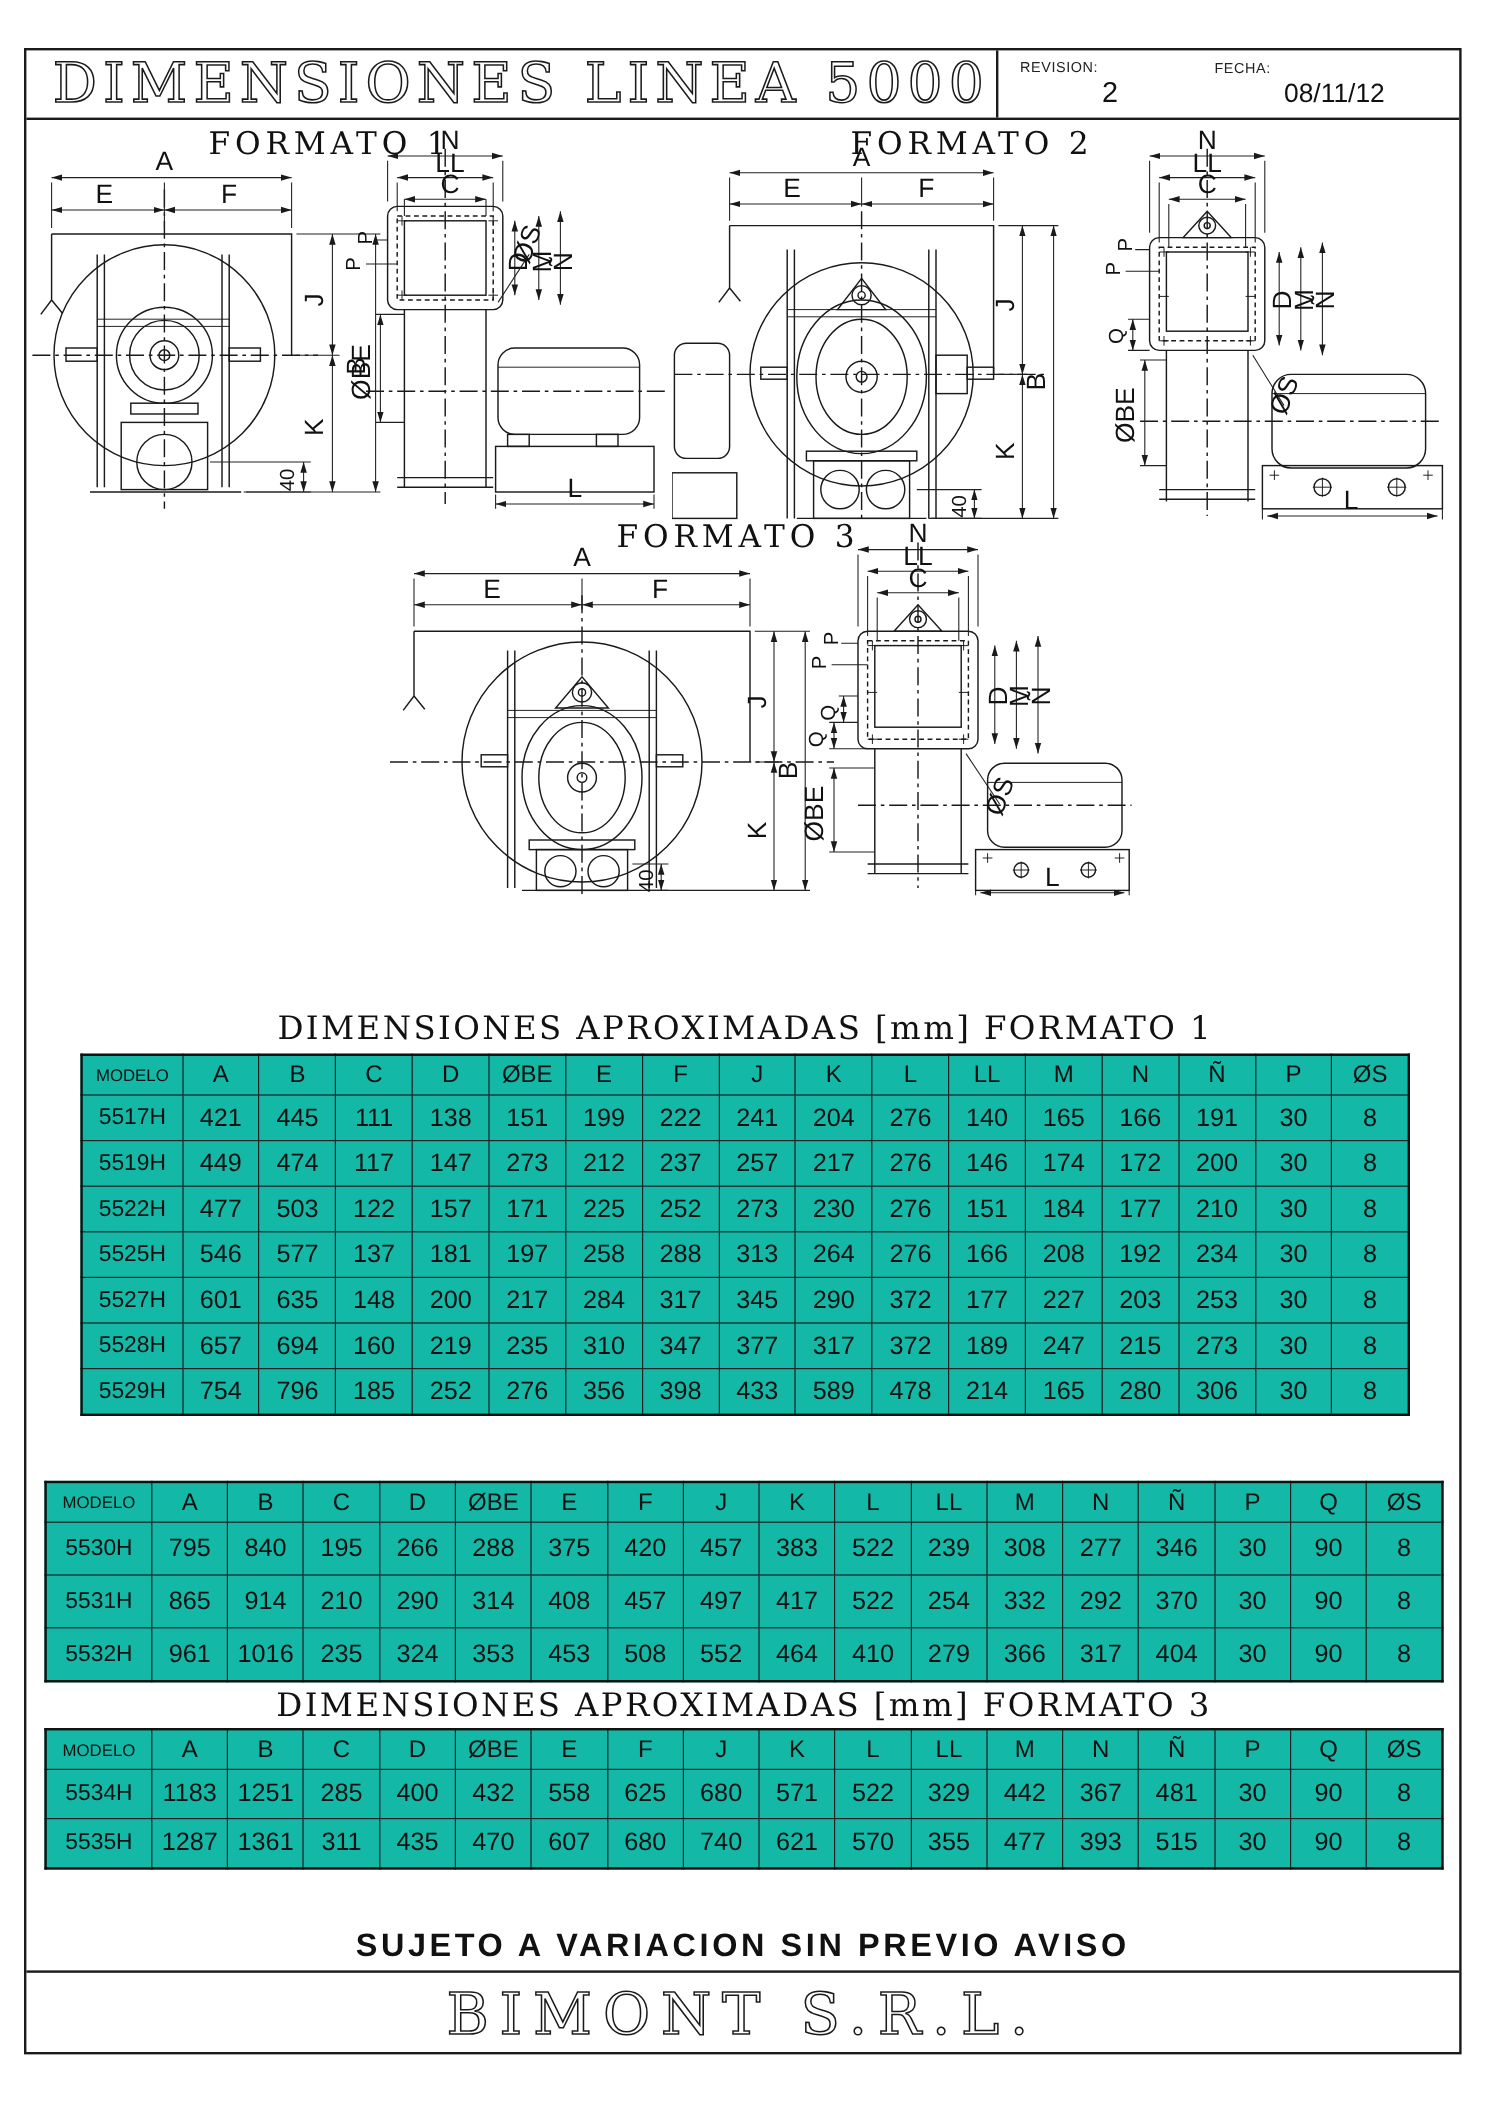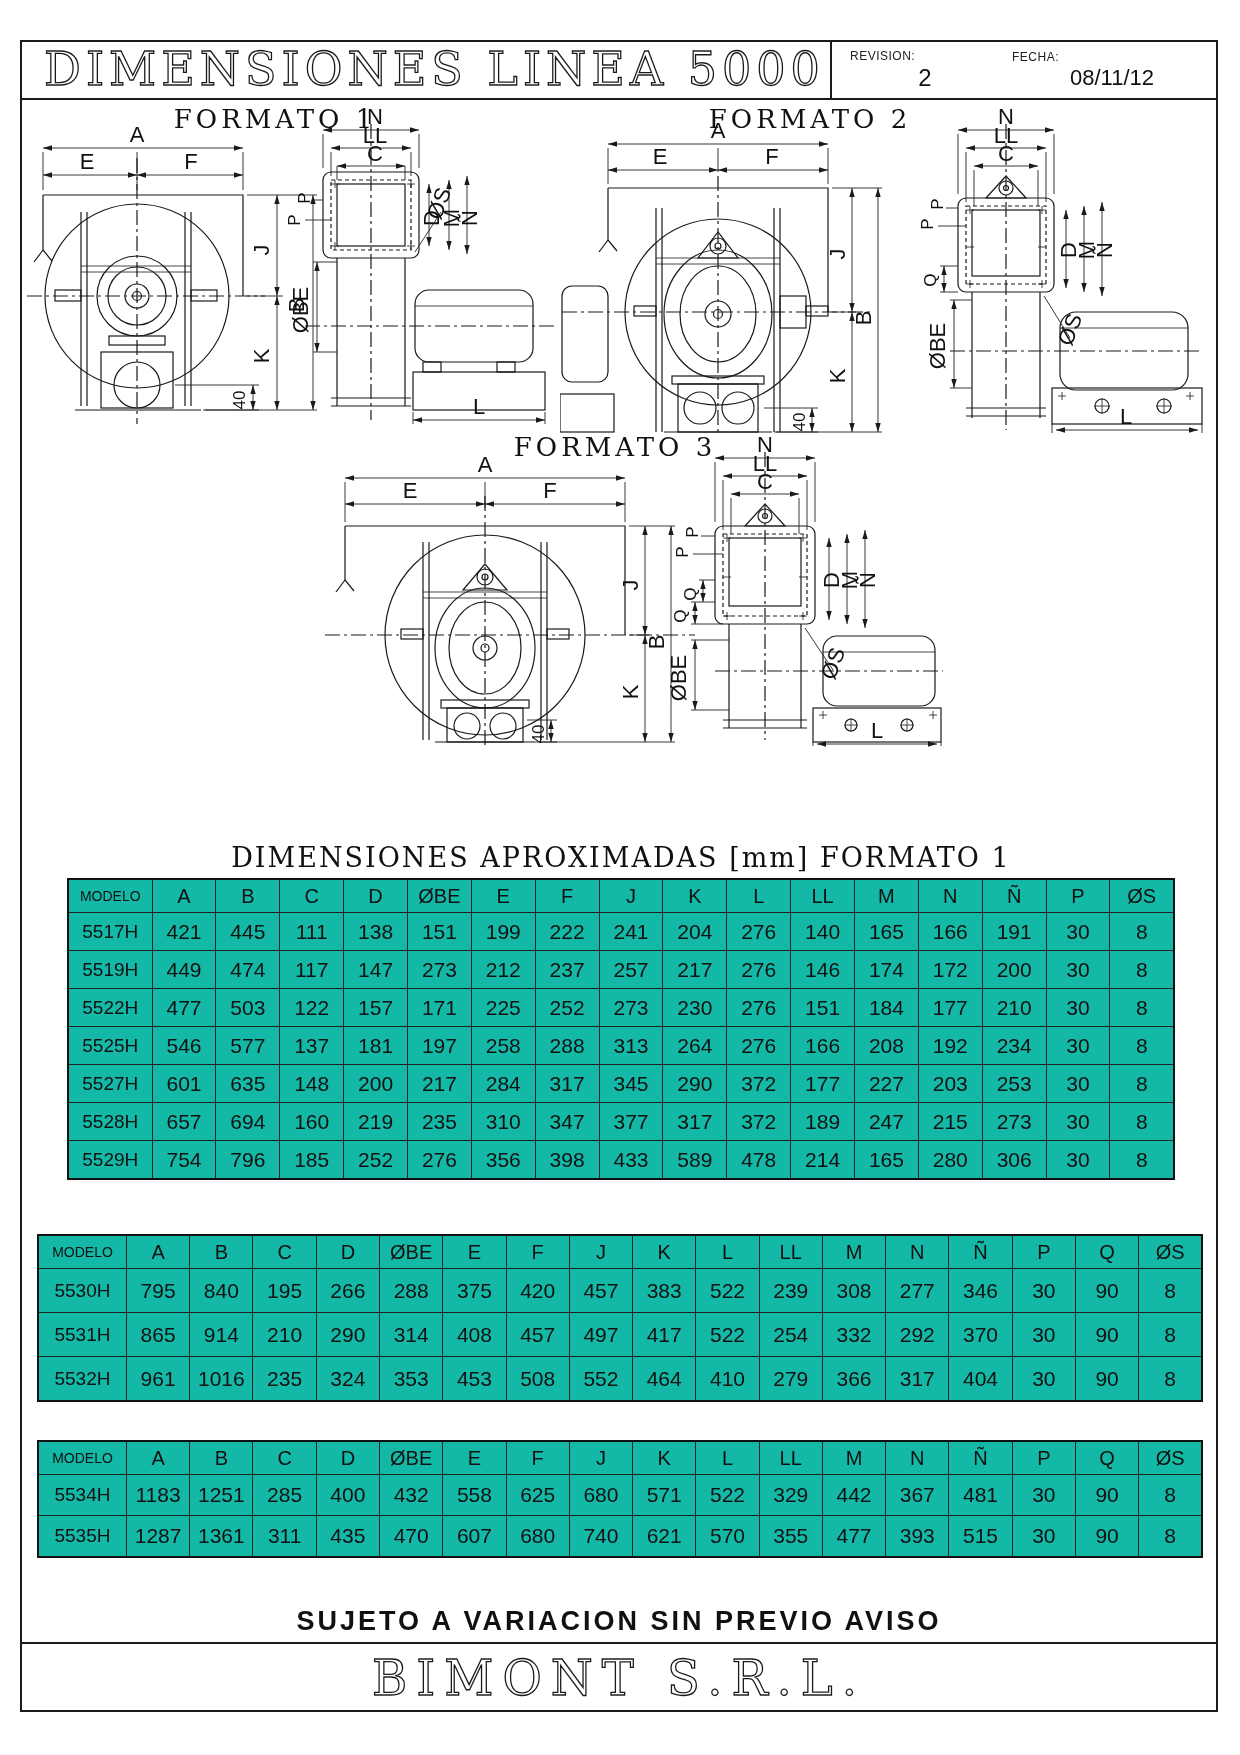--- a/index.html
+++ b/index.html
@@ -629,20 +629,21 @@
             <td>366</td>
             <td>317</td>
             <td>404</td>
             <td>30</td>
             <td>90</td>
             <td>8</td>
           </tr>
         </tbody>
       </table>
 
+    <div class="tbl-head" style="left:15px;top:1364px;width:1166px;">DIMENSIONES APROXIMADAS [mm] FORMATO 3</div>
     <table class="dims t3" style="left:15px;top:1398px;width:1166px;">
         <colgroup>
           <col style="width: 7.6%;">
           <col style="width: 5.43529%;">
           <col style="width: 5.43529%;">
           <col style="width: 5.43529%;">
           <col style="width: 5.43529%;">
           <col style="width: 5.43529%;">
           <col style="width: 5.43529%;">
           <col style="width: 5.43529%;">

